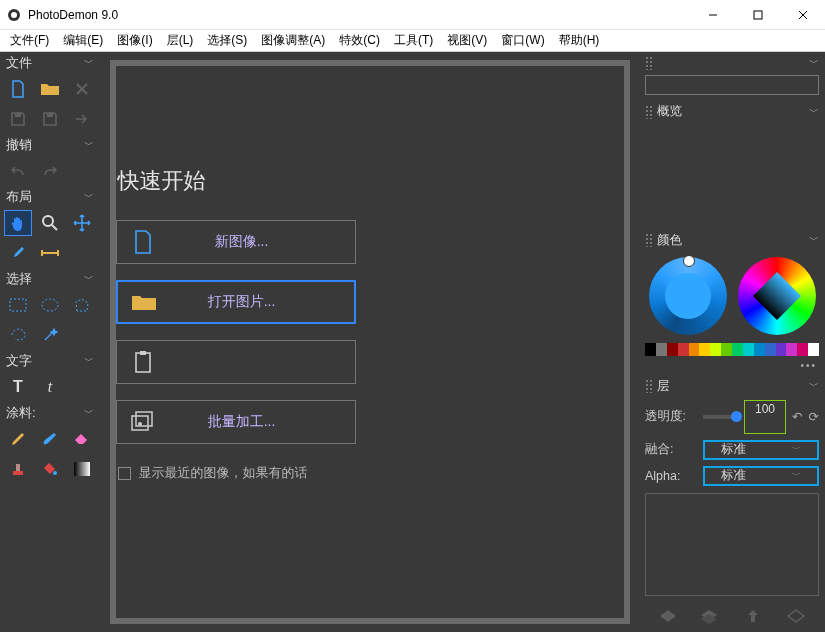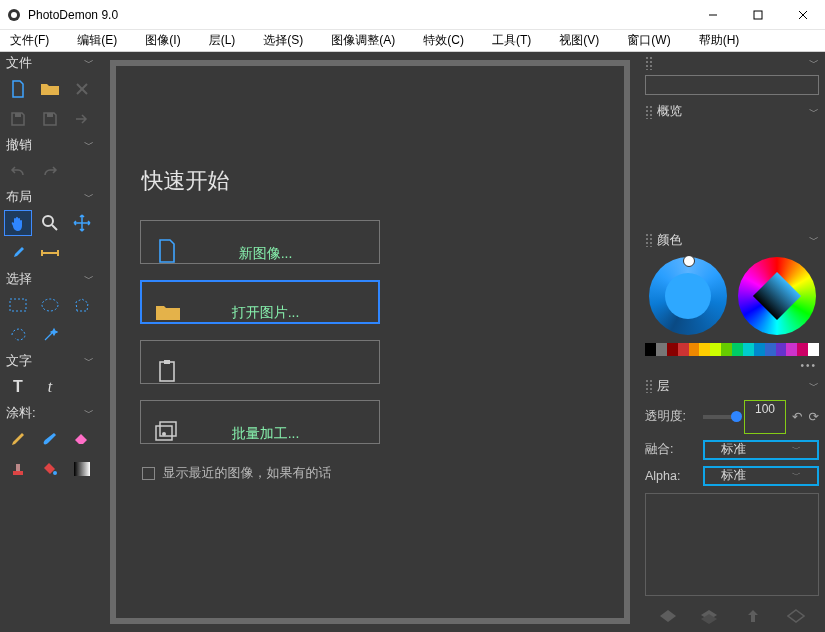--- a/index.html
+++ b/index.html
@@ -6,40 +6,40 @@
 html, body { width: 825px; height: 632px; overflow: hidden; background: #fff; }
 
 
 .titlebar { height: 30px; background: #fff; display: flex; align-items: center; padding-left: 6px; border-bottom: 1px solid #e6e6e6; }
 .titlebar .app-icon { width: 16px; height: 16px; margin-right: 6px; }
 .titlebar .title { font-size: 12px; color: #000; flex: 1; }
 .titlebar .win-controls { display: flex; }
 .titlebar .win-btn { width: 45px; height: 30px; display: flex; align-items: center; justify-content: center; color: #000; }
 
 
-.menubar { height: 22px; background: #fff; display: flex; align-items: center; padding: 0 4px; font-size: 12px; gap: 16px; border-bottom: 1px solid #d0d0d0; }
+.menubar { height: 22px; background: #fff; display: flex; align-items: center; padding: 0 4px; font-size: 12px; gap: 2px; border-bottom: 1px solid #d0d0d0; }
 .menubar .menu-item { padding: 2px 6px; color: #000; }
 
 
 .workspace { height: 580px; display: flex; background: #3a3a3a; }
 
 
 .left-panel { width: 100px; background: #3a3a3a; color: #d6d6d6; display: flex; flex-direction: column; font-size: 13px; }
 .tp-header { height: 22px; display:flex; align-items:center; justify-content:space-between; padding: 0 6px; color:#ddd; }
 .tp-header .chev { font-size: 10px; color:#aaa; }
 .tool-row { display:flex; padding: 2px 4px; gap: 4px; }
 .tool-btn { width: 28px; height: 26px; display:flex; align-items:center; justify-content:center; color:#c8c8c8; }
 .tool-btn.selected { background:#1f3b5c; border:1px solid #3f8cff; }
 .tool-btn.disabled { opacity: .35; }
 
 
 .canvas-area { flex:1; display:flex; justify-content:center; padding: 8px 6px; }
-.canvas-frame { width: 520px; border: 6px solid #6a6a6a; background:#393939; display:flex; flex-direction:column; align-items:flex-start; padding: 100px 14px 30px 24px; }
+.canvas-frame { width: 520px; border: 6px solid #6a6a6a; background:#393939; display:flex; flex-direction:column; align-items:flex-start; padding: 100px 14px 30px 0; }
 .qs-title { color:#e4e4e4; font-size: 22px; font-weight: 400; margin-left: 2px; margin-bottom: 24px; }
-.qs-btn { width: 240px; height: 44px; border:1px solid #767676; display:flex; align-items:flex-end; margin-bottom: 16px; color:#86efac; font-size:14px; position:relative; }
+.qs-btn { width: 240px; height: 44px; border:1px solid #767676; display:flex; align-items:center; margin-bottom: 16px; color:#c4b5fd; font-size:14px; position:relative; }
 .qs-btn.selected { border:2px solid #2f86ff; }
 .qs-btn .qs-icon { width: 52px; display:flex; justify-content:center; }
 .qs-btn .qs-label { flex:1; text-align:center; padding-right: 40px; }
 .qs-check { display:flex; align-items:center; gap:8px; color:#b8b8b8; font-size:13px; margin-top:4px; margin-left:2px;}
 .qs-check .box { width:13px; height:13px; border:1px solid #888; }
 
 
 .right-panel { width: 186px; background:#3a3a3a; color:#ddd; display:flex; flex-direction:column; font-size:12.5px; }
 .rp-section-head { height: 22px; display:flex; align-items:center; justify-content:space-between; padding: 0 6px; color:#ddd; }
 .rp-section-head .drag-dots { width:8px; height:14px; background-image: radial-gradient(circle at 2px 2px,#777 1px,transparent 1px); background-size:4px 4px; margin-right:4px;}

